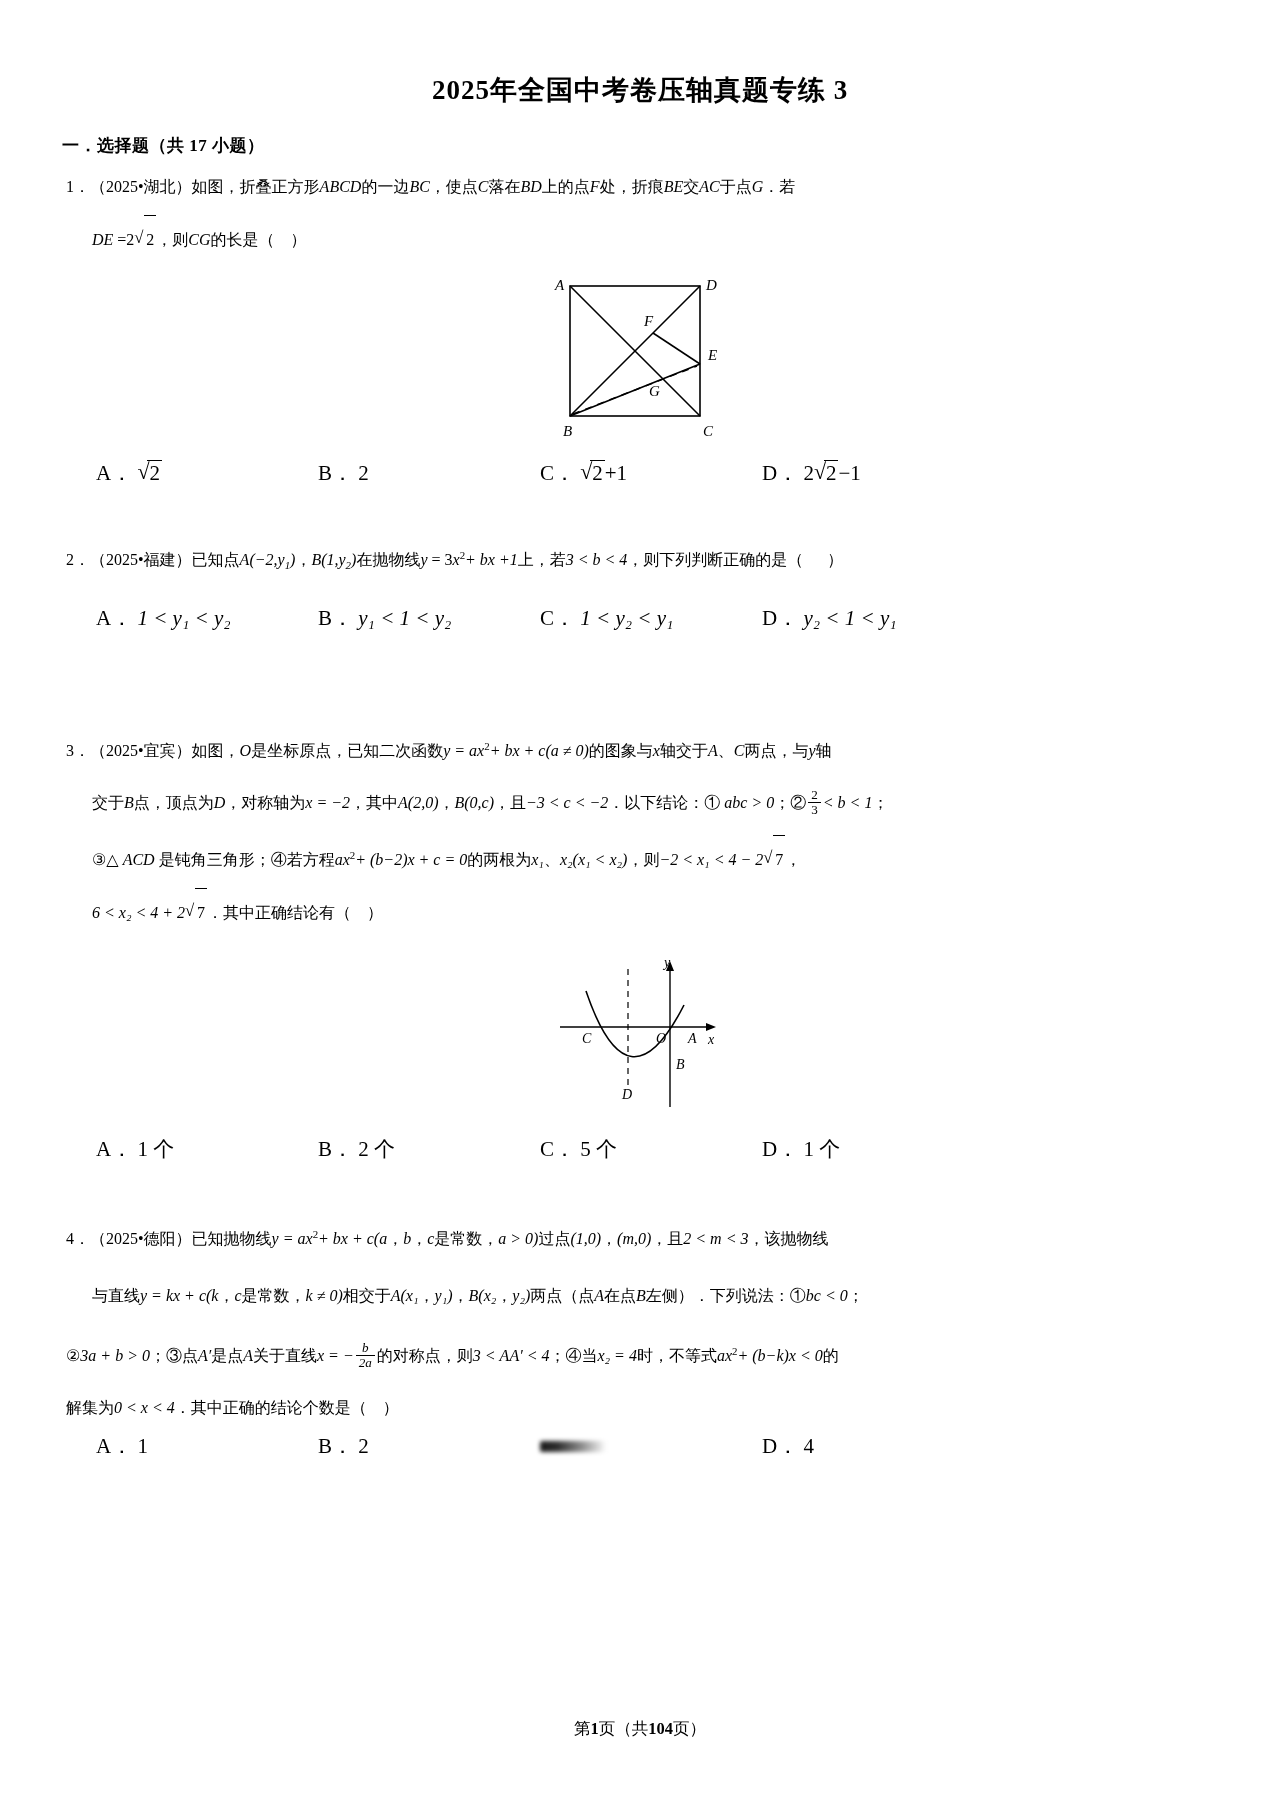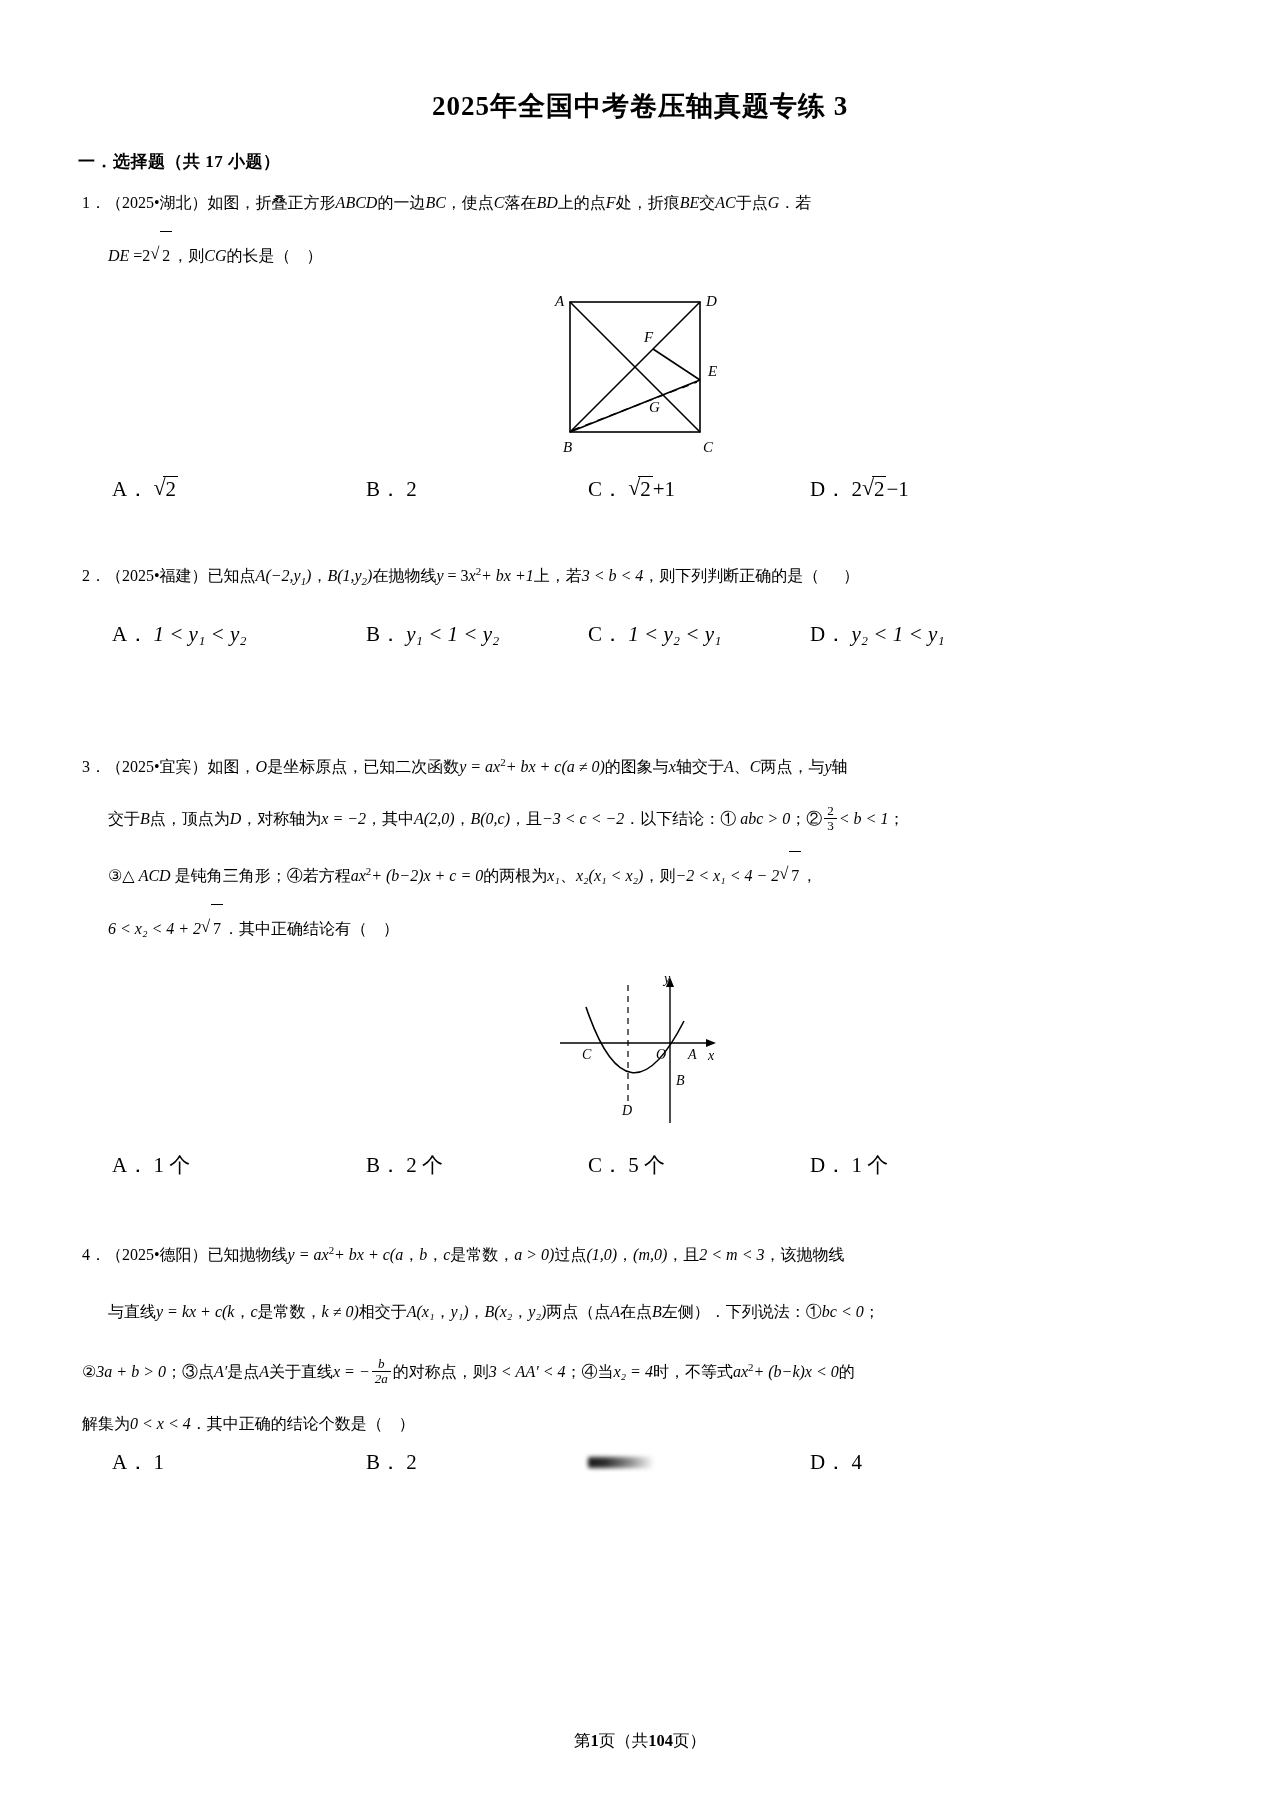--- a/index.html
+++ b/index.html
@@ -12,21 +12,21 @@
     height: 1810px;
     font-family: "Liberation Serif", "DejaVu Serif", serif;
     color: #000000;
     position: relative;
     overflow: hidden;
   }
   .page {
     position: relative;
     width: 1280px;
     height: 1810px;
-    padding: 16px;
+    padding: 0;
     box-sizing: border-box;
   }
   .doc-title {
     text-align: center;
     font-size: 27px;
     font-weight: bold;
     letter-spacing: 1px;
     margin: 0;
     padding-top: 72px;
   }
@@ -89,42 +89,42 @@
 
   .options {
     display: flex;
     font-size: 21px;
     margin-top: 2px;
   }
   .options .opt {
     display: block;
   }
   .opt-a { width: 222px; padding-left: 34px; }
-  .opt-b { width: 222px; margin-left: 32px; }
+  .opt-b { width: 222px; }
   .opt-c { width: 222px; }
   .opt-d { width: 240px; }
 
   .fig-wrap { text-align: center; }
   .figure { display: inline-block; }
 
   .redacted {
     display: inline-block;
     width: 66px;
     height: 11px;
     background: linear-gradient(90deg, #1a1a1a 0%, #2e2e2e 26%, #8a8a8a 62%, #d8d8d8 88%, #ffffff 100%);
     filter: blur(2.2px);
     vertical-align: middle;
     border-radius: 2px;
   }
 
   .footer {
     position: absolute;
     left: 0;
     right: 0;
-    bottom: 56px;
+    bottom: 68px;
     text-align: center;
     font-size: 16.5px;
   }
   .footer .pagebox {
     display: inline-block;
     padding: 2px 6px;
   }
   .footer b { font-weight: bold; }
   .circ {
     font-style: normal;

